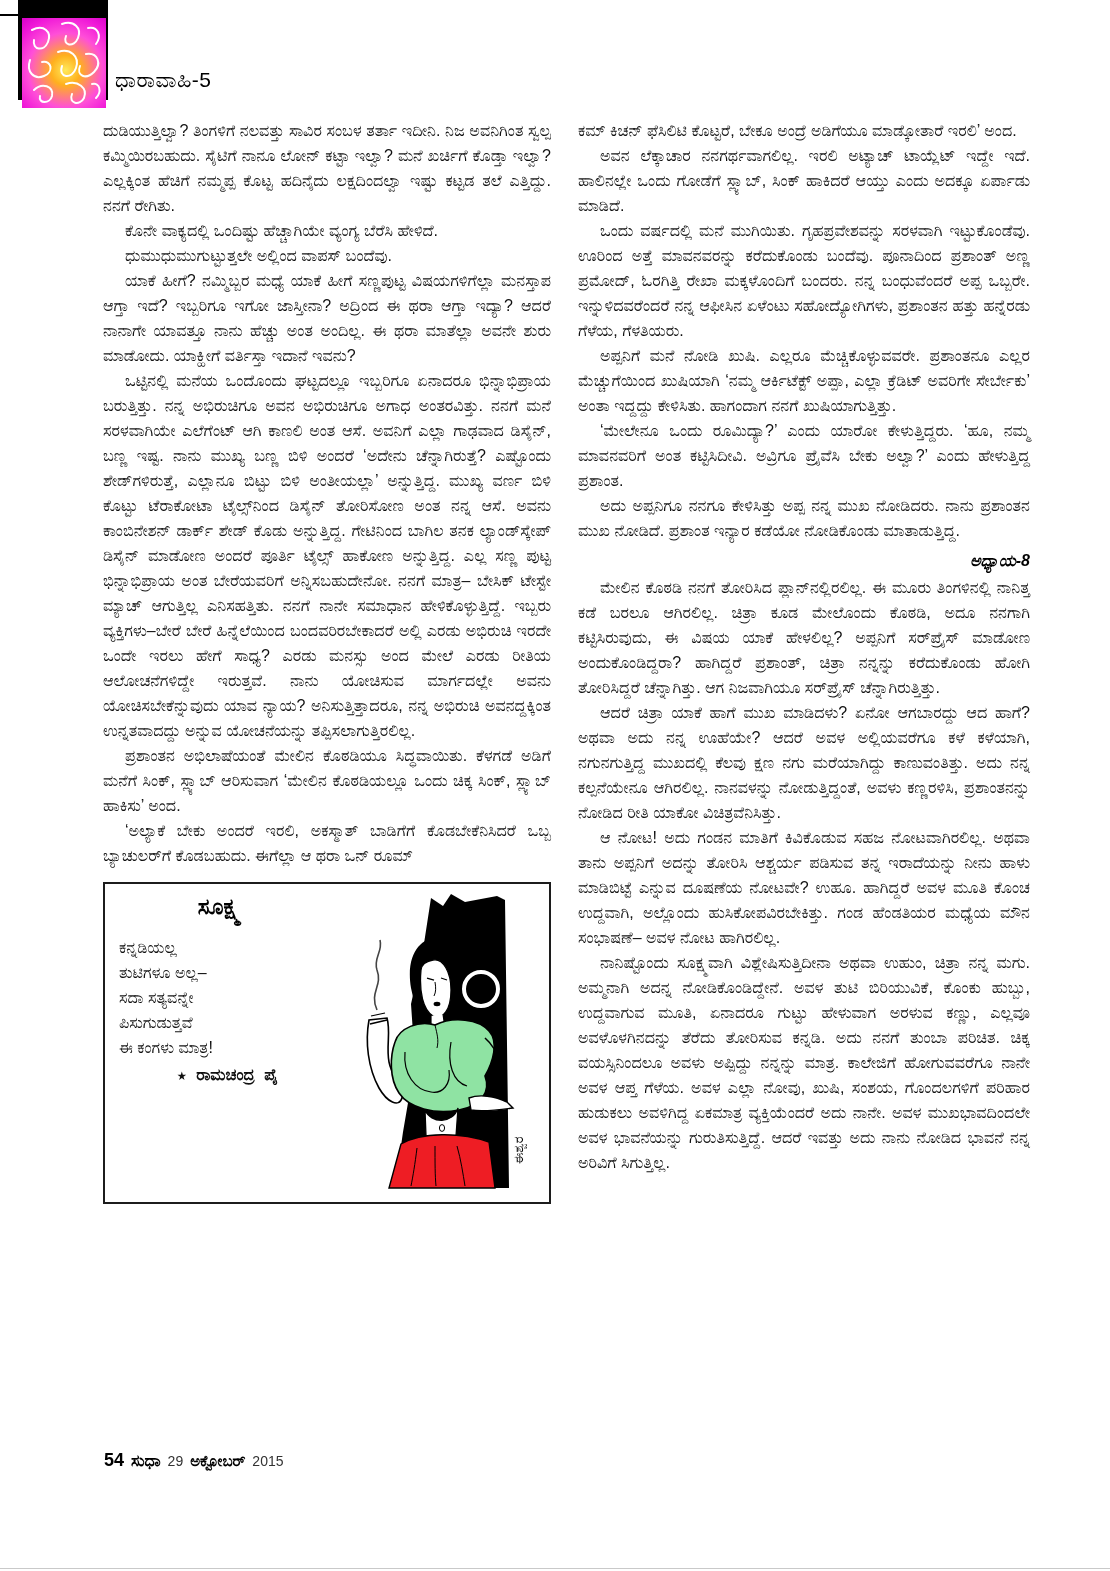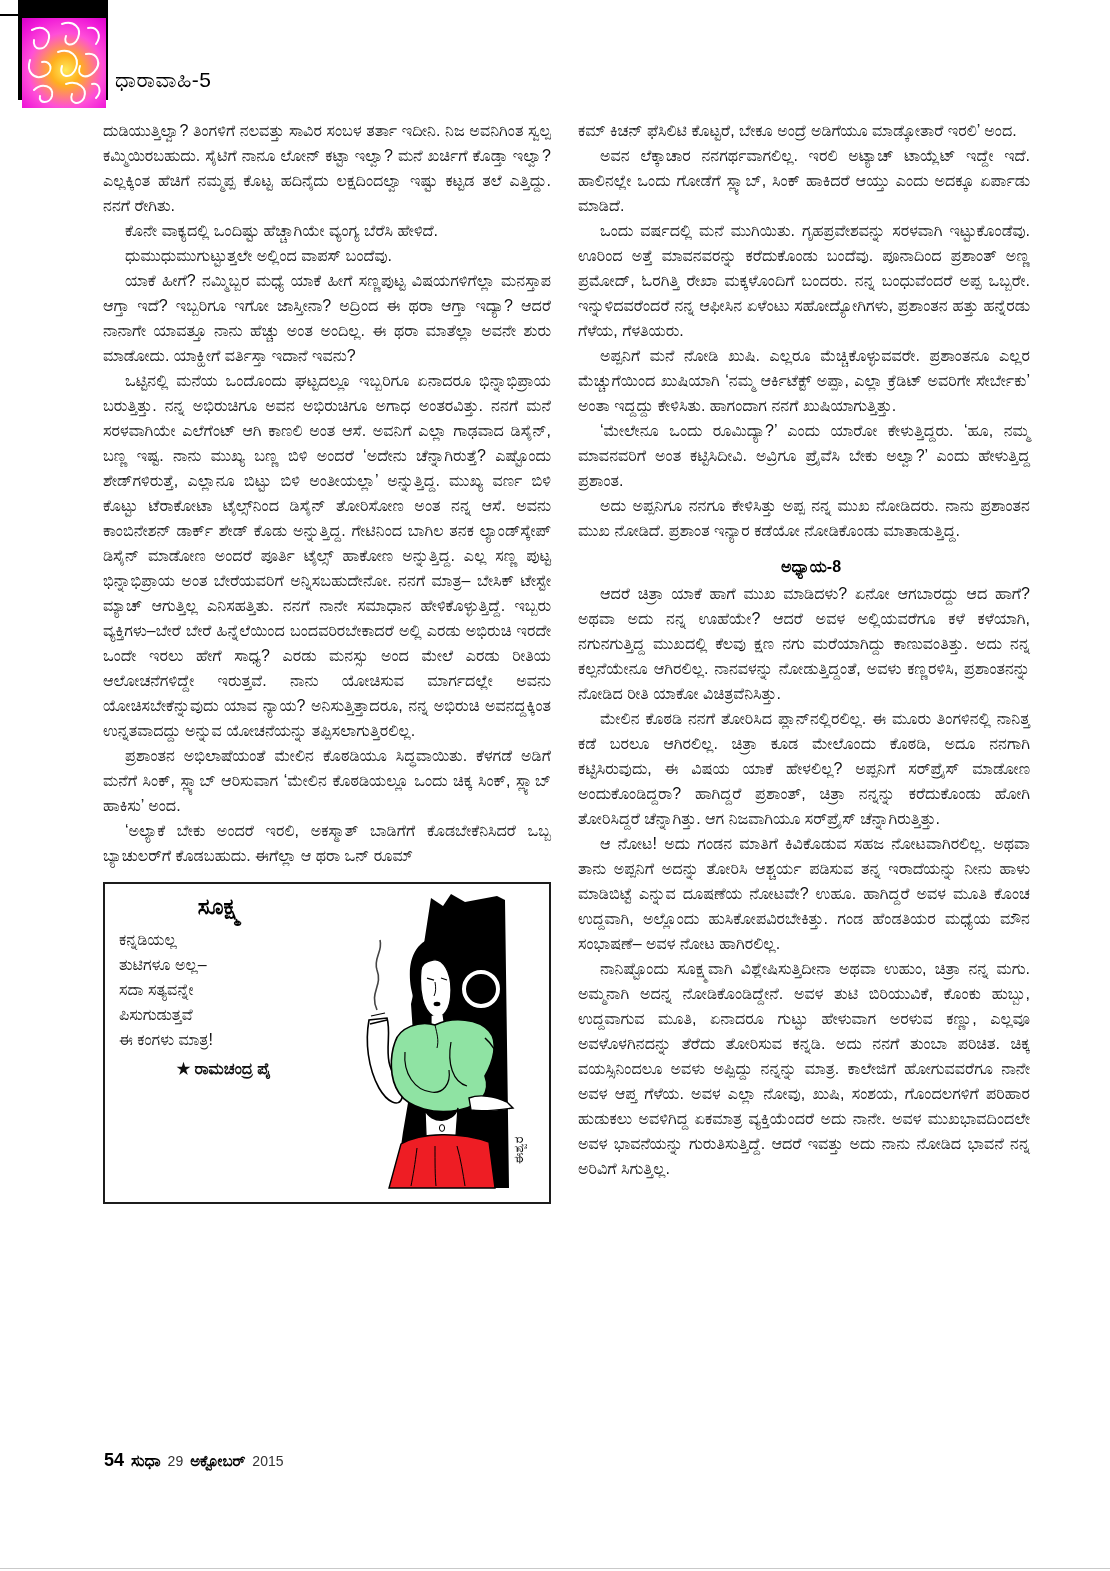--- a/index.html
+++ b/index.html
@@ -16,29 +16,29 @@
 
   
   .col{position:absolute;top:118px;font-size:16px;line-height:25px;text-align:justify;color:#101010;}
   .col-left{left:103px;width:448px;}
   .col-right{left:578px;width:452px;}
   .para{margin:0;}
   .para.indent{text-indent:22px;}
 
   
   .section-title{margin:14px 0 0 8px;font-size:21px;font-weight:bold;color:#b5500f;line-height:26px;text-align:left;}
-  .chapter-heading{margin:12px 0 2px 14px;font-size:16px;font-weight:bold;color:#000;line-height:24px;text-align:center;}
+  .chapter-heading{margin:6px 0 2px 14px;font-size:16px;font-weight:bold;color:#000;line-height:24px;text-align:right;font-style:italic;}
 
   
   .poem-box{margin-top:14px;border:2px solid #1c1c1c;padding:8px 10px 10px 14px;display:flex;gap:6px;}
   .poem-area{flex:1;min-width:0;}
-  .poem-title{font-size:22px;font-weight:bold;text-align:center;width:200px;margin:2px 0 8px 0;color:#000;}
+  .poem-title{font-size:22px;font-weight:bold;text-align:center;width:200px;margin:2px 0 16px 0;color:#000;}
   .poem-line{font-size:16px;line-height:25px;text-align:left;margin:0;}
   .stanza2 .poem-line{padding-left:36px;}
-  .poem-attribution{margin:4px 0 0 58px;font-size:16px;font-weight:bold;text-align:left;}
+  .poem-attribution{margin:4px 0 0 58px;font-size:16px;font-weight:bold;text-align:left;font-family:Liberation Mono, monospace;}
   .illustration{width:200px;flex:0 0 auto;}
   .illustration svg{display:block;width:200px;height:300px;}
 
   
   .footer{position:absolute;left:104px;top:1450px;font-size:14px;color:#000;display:flex;align-items:baseline;gap:7px;}
   .footer .pagenum{font-size:18px;font-weight:bold;}
   .footer .mag{font-size:16px;font-weight:bold;}
   .footer .day{font-size:14px;color:#333;}
   .footer .month{font-size:15px;font-weight:bold;}
   .footer .year{font-size:14px;color:#333;}
@@ -140,22 +140,22 @@
     <div>
         <p class="para">ಕಮ್ ಕಿಚನ್ ಫೆಸಿಲಿಟಿ ಕೊಟ್ಟರೆ, ಬೇಕೂ ಅಂದ್ರೆ ಅಡಿಗೆಯೂ ಮಾಡ್ಕೋತಾರೆ ಇರಲಿ’ ಅಂದ.</p>
         <p class="para indent">ಅವನ ಲೆಕ್ಕಾಚಾರ ನನಗರ್ಥವಾಗಲಿಲ್ಲ. ಇರಲಿ ಅಟ್ಯಾಚ್ ಟಾಯ್ಲೆಟ್ ಇದ್ದೇ ಇದೆ. ಹಾಲಿನಲ್ಲೇ ಒಂದು ಗೋಡೆಗೆ ಸ್ಲ್ಯಾಬ್, ಸಿಂಕ್ ಹಾಕಿದರೆ ಆಯ್ತು ಎಂದು ಅದಕ್ಕೂ ಏರ್ಪಾಡು ಮಾಡಿದೆ.</p>
         <p class="para indent">ಒಂದು ವರ್ಷದಲ್ಲಿ ಮನೆ ಮುಗಿಯಿತು. ಗೃಹಪ್ರವೇಶವನ್ನು ಸರಳವಾಗಿ ಇಟ್ಟುಕೊಂಡೆವು. ಊರಿಂದ ಅತ್ತೆ ಮಾವನವರನ್ನು ಕರೆದುಕೊಂಡು ಬಂದೆವು. ಪೂನಾದಿಂದ ಪ್ರಶಾಂತ್ ಅಣ್ಣ ಪ್ರಮೋದ್, ಓರಗಿತ್ತಿ ರೇಖಾ ಮಕ್ಕಳೊಂದಿಗೆ ಬಂದರು. ನನ್ನ ಬಂಧುವೆಂದರೆ ಅಪ್ಪ ಒಬ್ಬರೇ. ಇನ್ನುಳಿದವರೆಂದರೆ ನನ್ನ ಆಫೀಸಿನ ಏಳೆಂಟು ಸಹೋದ್ಯೋಗಿಗಳು, ಪ್ರಶಾಂತನ ಹತ್ತು ಹನ್ನೆರಡು ಗೆಳೆಯ, ಗೆಳತಿಯರು.</p>
         <p class="para indent">ಅಪ್ಪನಿಗೆ ಮನೆ ನೋಡಿ ಖುಷಿ. ಎಲ್ಲರೂ ಮೆಚ್ಚಿಕೊಳ್ಳುವವರೇ. ಪ್ರಶಾಂತನೂ ಎಲ್ಲರ ಮೆಚ್ಚುಗೆಯಿಂದ ಖುಷಿಯಾಗಿ ‘ನಮ್ಮ ಆರ್ಕಿಟೆಕ್ಟ್ ಅಪ್ಪಾ, ಎಲ್ಲಾ ಕ್ರೆಡಿಟ್ ಅವರಿಗೇ ಸೇರ್ಬೇಕು’ ಅಂತಾ ಇದ್ದದ್ದು ಕೇಳಿಸಿತು. ಹಾಗಂದಾಗ ನನಗೆ ಖುಷಿಯಾಗುತ್ತಿತ್ತು.</p>
         <p class="para indent">‘ಮೇಲೇನೂ ಒಂದು ರೂಮಿದ್ಯಾ?’ ಎಂದು ಯಾರೋ ಕೇಳುತ್ತಿದ್ದರು. ‘ಹೂ, ನಮ್ಮ ಮಾವನವರಿಗೆ ಅಂತ ಕಟ್ಟಿಸಿದೀವಿ. ಅವ್ರಿಗೂ ಪ್ರೈವೆಸಿ ಬೇಕು ಅಲ್ವಾ?’ ಎಂದು ಹೇಳುತ್ತಿದ್ದ ಪ್ರಶಾಂತ.</p>
         <p class="para indent">ಅದು ಅಪ್ಪನಿಗೂ ನನಗೂ ಕೇಳಿಸಿತ್ತು ಅಪ್ಪ ನನ್ನ ಮುಖ ನೋಡಿದರು. ನಾನು ಪ್ರಶಾಂತನ ಮುಖ ನೋಡಿದೆ. ಪ್ರಶಾಂತ ಇನ್ಯಾರ ಕಡೆಯೋ ನೋಡಿಕೊಂಡು ಮಾತಾಡುತ್ತಿದ್ದ.</p>
       </div>
     <h3 class="chapter-heading">ಅಧ್ಯಾಯ-8</h3>
     <div>
+        <p class="para indent">ಮೇಲಿನ ಕೊಠಡಿ ನನಗೆ ತೋರಿಸಿದ ಪ್ಲಾನ್‌ನಲ್ಲಿರಲಿಲ್ಲ. ಈ ಮೂರು ತಿಂಗಳಿನಲ್ಲಿ ನಾನಿತ್ತ ಕಡೆ ಬರಲೂ ಆಗಿರಲಿಲ್ಲ. ಚಿತ್ರಾ ಕೂಡ ಮೇಲೊಂದು ಕೊಠಡಿ, ಅದೂ ನನಗಾಗಿ ಕಟ್ಟಿಸಿರುವುದು, ಈ ವಿಷಯ ಯಾಕೆ ಹೇಳಲಿಲ್ಲ? ಅಪ್ಪನಿಗೆ ಸರ್‌ಪ್ರೈಸ್ ಮಾಡೋಣ ಅಂದುಕೊಂಡಿದ್ದರಾ? ಹಾಗಿದ್ದರೆ ಪ್ರಶಾಂತ್, ಚಿತ್ರಾ ನನ್ನನ್ನು ಕರೆದುಕೊಂಡು ಹೋಗಿ ತೋರಿಸಿದ್ದರೆ ಚೆನ್ನಾಗಿತ್ತು. ಆಗ ನಿಜವಾಗಿಯೂ ಸರ್‌ಪ್ರೈಸ್ ಚೆನ್ನಾಗಿರುತ್ತಿತ್ತು.</p>
         <p class="para indent">ಆದರೆ ಚಿತ್ರಾ ಯಾಕೆ ಹಾಗೆ ಮುಖ ಮಾಡಿದಳು? ಏನೋ ಆಗಬಾರದ್ದು ಆದ ಹಾಗೆ? ಅಥವಾ ಅದು ನನ್ನ ಊಹೆಯೇ? ಆದರೆ ಅವಳ ಅಲ್ಲಿಯವರೆಗೂ ಕಳೆ ಕಳೆಯಾಗಿ, ನಗುನಗುತ್ತಿದ್ದ ಮುಖದಲ್ಲಿ ಕೆಲವು ಕ್ಷಣ ನಗು ಮರೆಯಾಗಿದ್ದು ಕಾಣುವಂತಿತ್ತು. ಅದು ನನ್ನ ಕಲ್ಪನೆಯೇನೂ ಆಗಿರಲಿಲ್ಲ. ನಾನವಳನ್ನು ನೋಡುತ್ತಿದ್ದಂತೆ, ಅವಳು ಕಣ್ಣರಳಿಸಿ, ಪ್ರಶಾಂತನನ್ನು ನೋಡಿದ ರೀತಿ ಯಾಕೋ ವಿಚಿತ್ರವೆನಿಸಿತ್ತು.</p>
-        <p class="para indent">ಮೇಲಿನ ಕೊಠಡಿ ನನಗೆ ತೋರಿಸಿದ ಪ್ಲಾನ್‌ನಲ್ಲಿರಲಿಲ್ಲ. ಈ ಮೂರು ತಿಂಗಳಿನಲ್ಲಿ ನಾನಿತ್ತ ಕಡೆ ಬರಲೂ ಆಗಿರಲಿಲ್ಲ. ಚಿತ್ರಾ ಕೂಡ ಮೇಲೊಂದು ಕೊಠಡಿ, ಅದೂ ನನಗಾಗಿ ಕಟ್ಟಿಸಿರುವುದು, ಈ ವಿಷಯ ಯಾಕೆ ಹೇಳಲಿಲ್ಲ? ಅಪ್ಪನಿಗೆ ಸರ್‌ಪ್ರೈಸ್ ಮಾಡೋಣ ಅಂದುಕೊಂಡಿದ್ದರಾ? ಹಾಗಿದ್ದರೆ ಪ್ರಶಾಂತ್, ಚಿತ್ರಾ ನನ್ನನ್ನು ಕರೆದುಕೊಂಡು ಹೋಗಿ ತೋರಿಸಿದ್ದರೆ ಚೆನ್ನಾಗಿತ್ತು. ಆಗ ನಿಜವಾಗಿಯೂ ಸರ್‌ಪ್ರೈಸ್ ಚೆನ್ನಾಗಿರುತ್ತಿತ್ತು.</p>
         <p class="para indent">ಆ ನೋಟ! ಅದು ಗಂಡನ ಮಾತಿಗೆ ಕಿವಿಕೊಡುವ ಸಹಜ ನೋಟವಾಗಿರಲಿಲ್ಲ. ಅಥವಾ ತಾನು ಅಪ್ಪನಿಗೆ ಅದನ್ನು ತೋರಿಸಿ ಆಶ್ಚರ್ಯ ಪಡಿಸುವ ತನ್ನ ಇರಾದೆಯನ್ನು ನೀನು ಹಾಳು ಮಾಡಿಬಿಟ್ಟೆ ಎನ್ನುವ ದೂಷಣೆಯ ನೋಟವೇ? ಉಹೂ. ಹಾಗಿದ್ದರೆ ಅವಳ ಮೂತಿ ಕೊಂಚ ಉದ್ದವಾಗಿ, ಅಲ್ಲೊಂದು ಹುಸಿಕೋಪವಿರಬೇಕಿತ್ತು. ಗಂಡ ಹೆಂಡತಿಯರ ಮಧ್ಯೆಯ ಮೌನ ಸಂಭಾಷಣೆ– ಅವಳ ನೋಟ ಹಾಗಿರಲಿಲ್ಲ.</p>
         <p class="para indent">ನಾನಿಷ್ಟೊಂದು ಸೂಕ್ಷ್ಮವಾಗಿ ವಿಶ್ಲೇಷಿಸುತ್ತಿದೀನಾ ಅಥವಾ ಉಹುಂ, ಚಿತ್ರಾ ನನ್ನ ಮಗು. ಅಮ್ಮನಾಗಿ ಅದನ್ನ ನೋಡಿಕೊಂಡಿದ್ದೇನೆ. ಅವಳ ತುಟಿ ಬಿರಿಯುವಿಕೆ, ಕೊಂಕು ಹುಬ್ಬು, ಉದ್ದವಾಗುವ ಮೂತಿ, ಏನಾದರೂ ಗುಟ್ಟು ಹೇಳುವಾಗ ಅರಳುವ ಕಣ್ಣು, ಎಲ್ಲವೂ ಅವಳೊಳಗಿನದನ್ನು ತೆರೆದು ತೋರಿಸುವ ಕನ್ನಡಿ. ಅದು ನನಗೆ ತುಂಬಾ ಪರಿಚಿತ. ಚಿಕ್ಕ ವಯಸ್ಸಿನಿಂದಲೂ ಅವಳು ಅಪ್ಪಿದ್ದು ನನ್ನನ್ನು ಮಾತ್ರ. ಕಾಲೇಜಿಗೆ ಹೋಗುವವರೆಗೂ ನಾನೇ ಅವಳ ಆಪ್ತ ಗೆಳೆಯ. ಅವಳ ಎಲ್ಲಾ ನೋವು, ಖುಷಿ, ಸಂಶಯ, ಗೊಂದಲಗಳಿಗೆ ಪರಿಹಾರ  ಹುಡುಕಲು ಅವಳಿಗಿದ್ದ ಏಕಮಾತ್ರ ವ್ಯಕ್ತಿಯೆಂದರೆ ಅದು ನಾನೇ. ಅವಳ ಮುಖಭಾವದಿಂದಲೇ ಅವಳ ಭಾವನೆಯನ್ನು ಗುರುತಿಸುತ್ತಿದ್ದೆ.  ಆದರೆ ಇವತ್ತು ಅದು ನಾನು ನೋಡಿದ ಭಾವನೆ  ನನ್ನ ಅರಿವಿಗೆ ಸಿಗುತ್ತಿಲ್ಲ.</p>
       </div>
   </div>
 
   <div class="footer">
     <span class="pagenum">54</span>
     <span class="mag">ಸುಧಾ</span>
     <span class="day">29</span>
     <span class="month">ಅಕ್ಟೋಬರ್</span>

